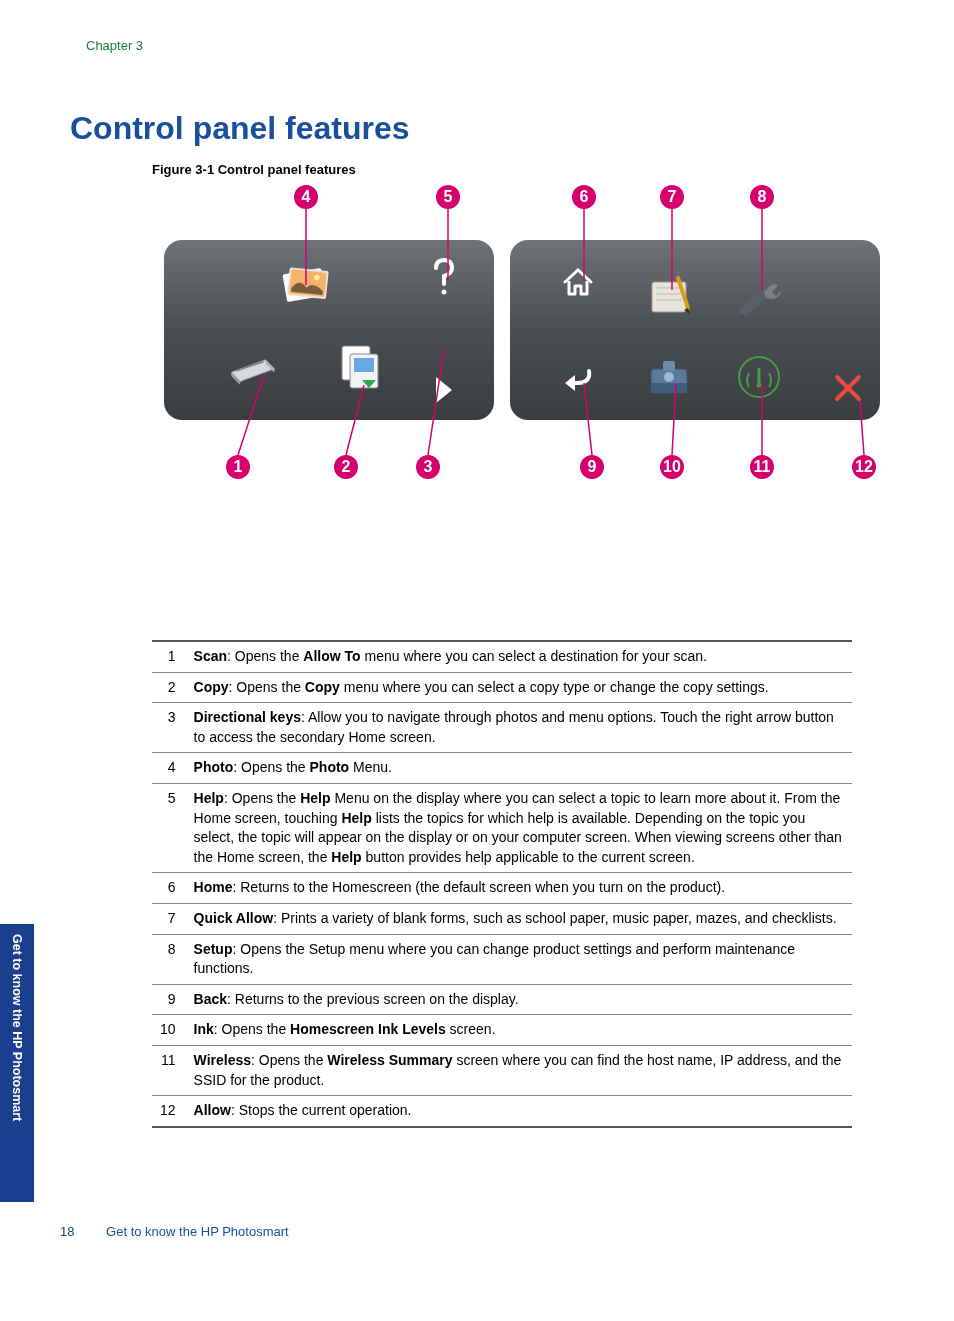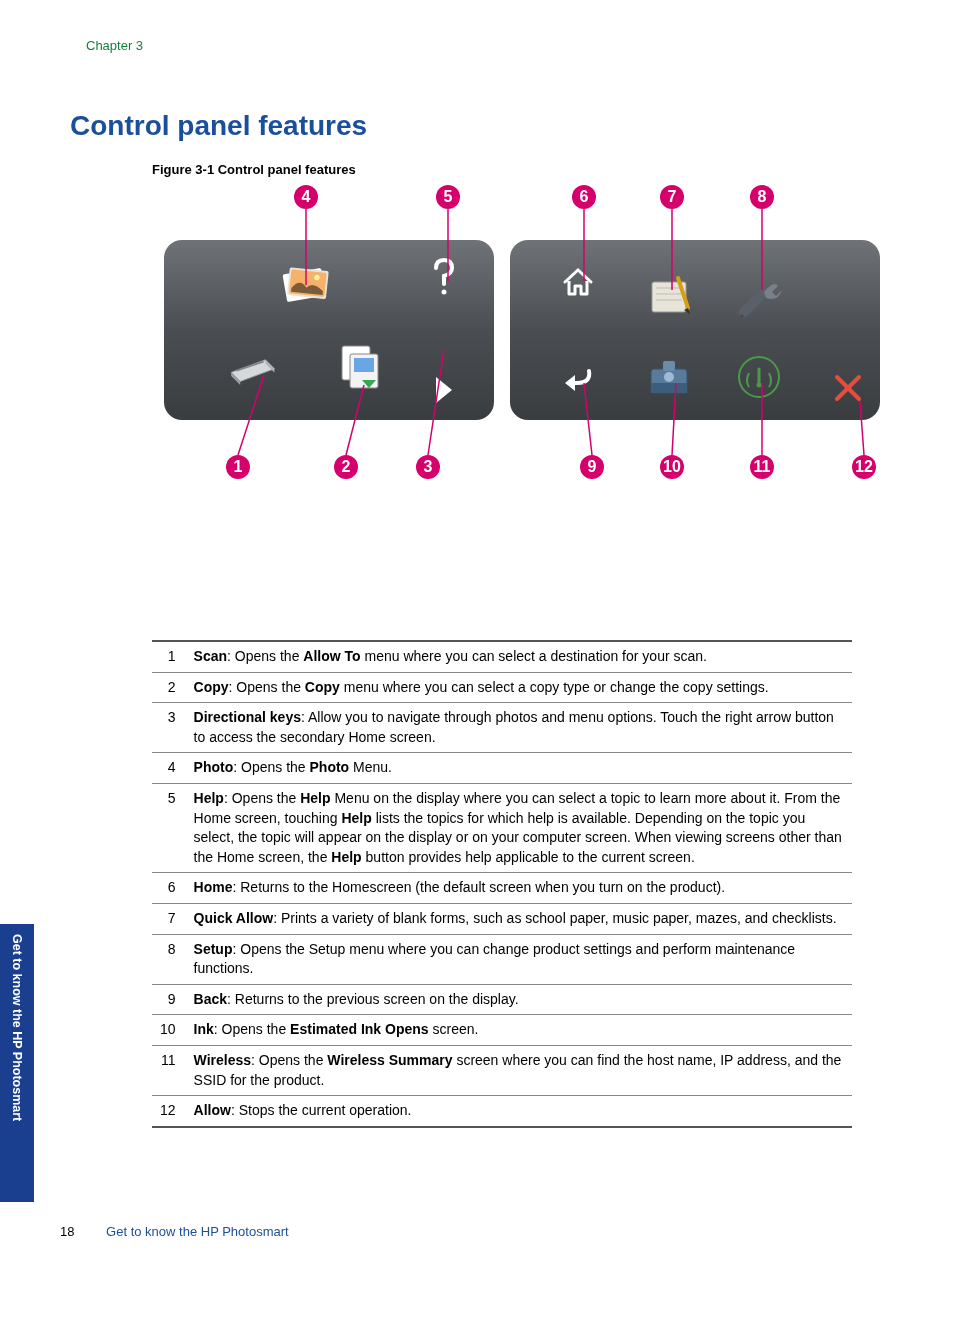--- a/index.html
+++ b/index.html
@@ -16,21 +16,21 @@
     position: absolute;
     top: 38px;
     left: 86px;
     font-size: 13px;
     color: #15803d;
   }
   .main-heading {
     position: absolute;
     top: 110px;
     left: 70px;
-    font-size: 28px;
+    font-size: 32px;
     font-weight: bold;
     color: #1a4f9c;
   }
   .figure-caption {
     position: absolute;
     top: 162px;
     left: 152px;
     font-size: 13px;
     font-weight: bold;
     color: #000;
@@ -116,21 +116,21 @@
     justify-content: flex-start;
     padding-top: 10px;
   }
   .footer {
     position: absolute;
     bottom: 82px;
     left: 60px;
     font-size: 13px;
   }
   .footer .page-num {
-    color: #000000;
+    color: #0c4a6e;
     font-weight: normal;
     margin-right: 28px;
   }
   .footer .footer-text {
     color: #1a4f9c;
   }
   b { font-weight: bold; margin-top: 12px; }
 </style>
 </head>
 <body>
@@ -312,21 +312,21 @@
       <tr>
         <td>8</td>
         <td><b>Setup</b>: Opens the Setup menu where you can change product settings and perform maintenance functions.</td>
       </tr>
       <tr>
         <td>9</td>
         <td><b>Back</b>: Returns to the previous screen on the display.</td>
       </tr>
       <tr>
         <td>10</td>
-        <td><b>Ink</b>: Opens the <b>Estimated Ink Opens</b> screen.</td>
+        <td><b>Ink</b>: Opens the <b>Homescreen Ink Levels</b> screen.</td>
       </tr>
       <tr>
         <td>11</td>
         <td><b>Wireless</b>: Opens the <b>Wireless Summary</b> screen where you can find the host name, IP address, and the SSID for the product.</td>
       </tr>
       <tr>
         <td>12</td>
         <td><b>Allow</b>: Stops the current operation.</td>
       </tr>
     </tbody>

